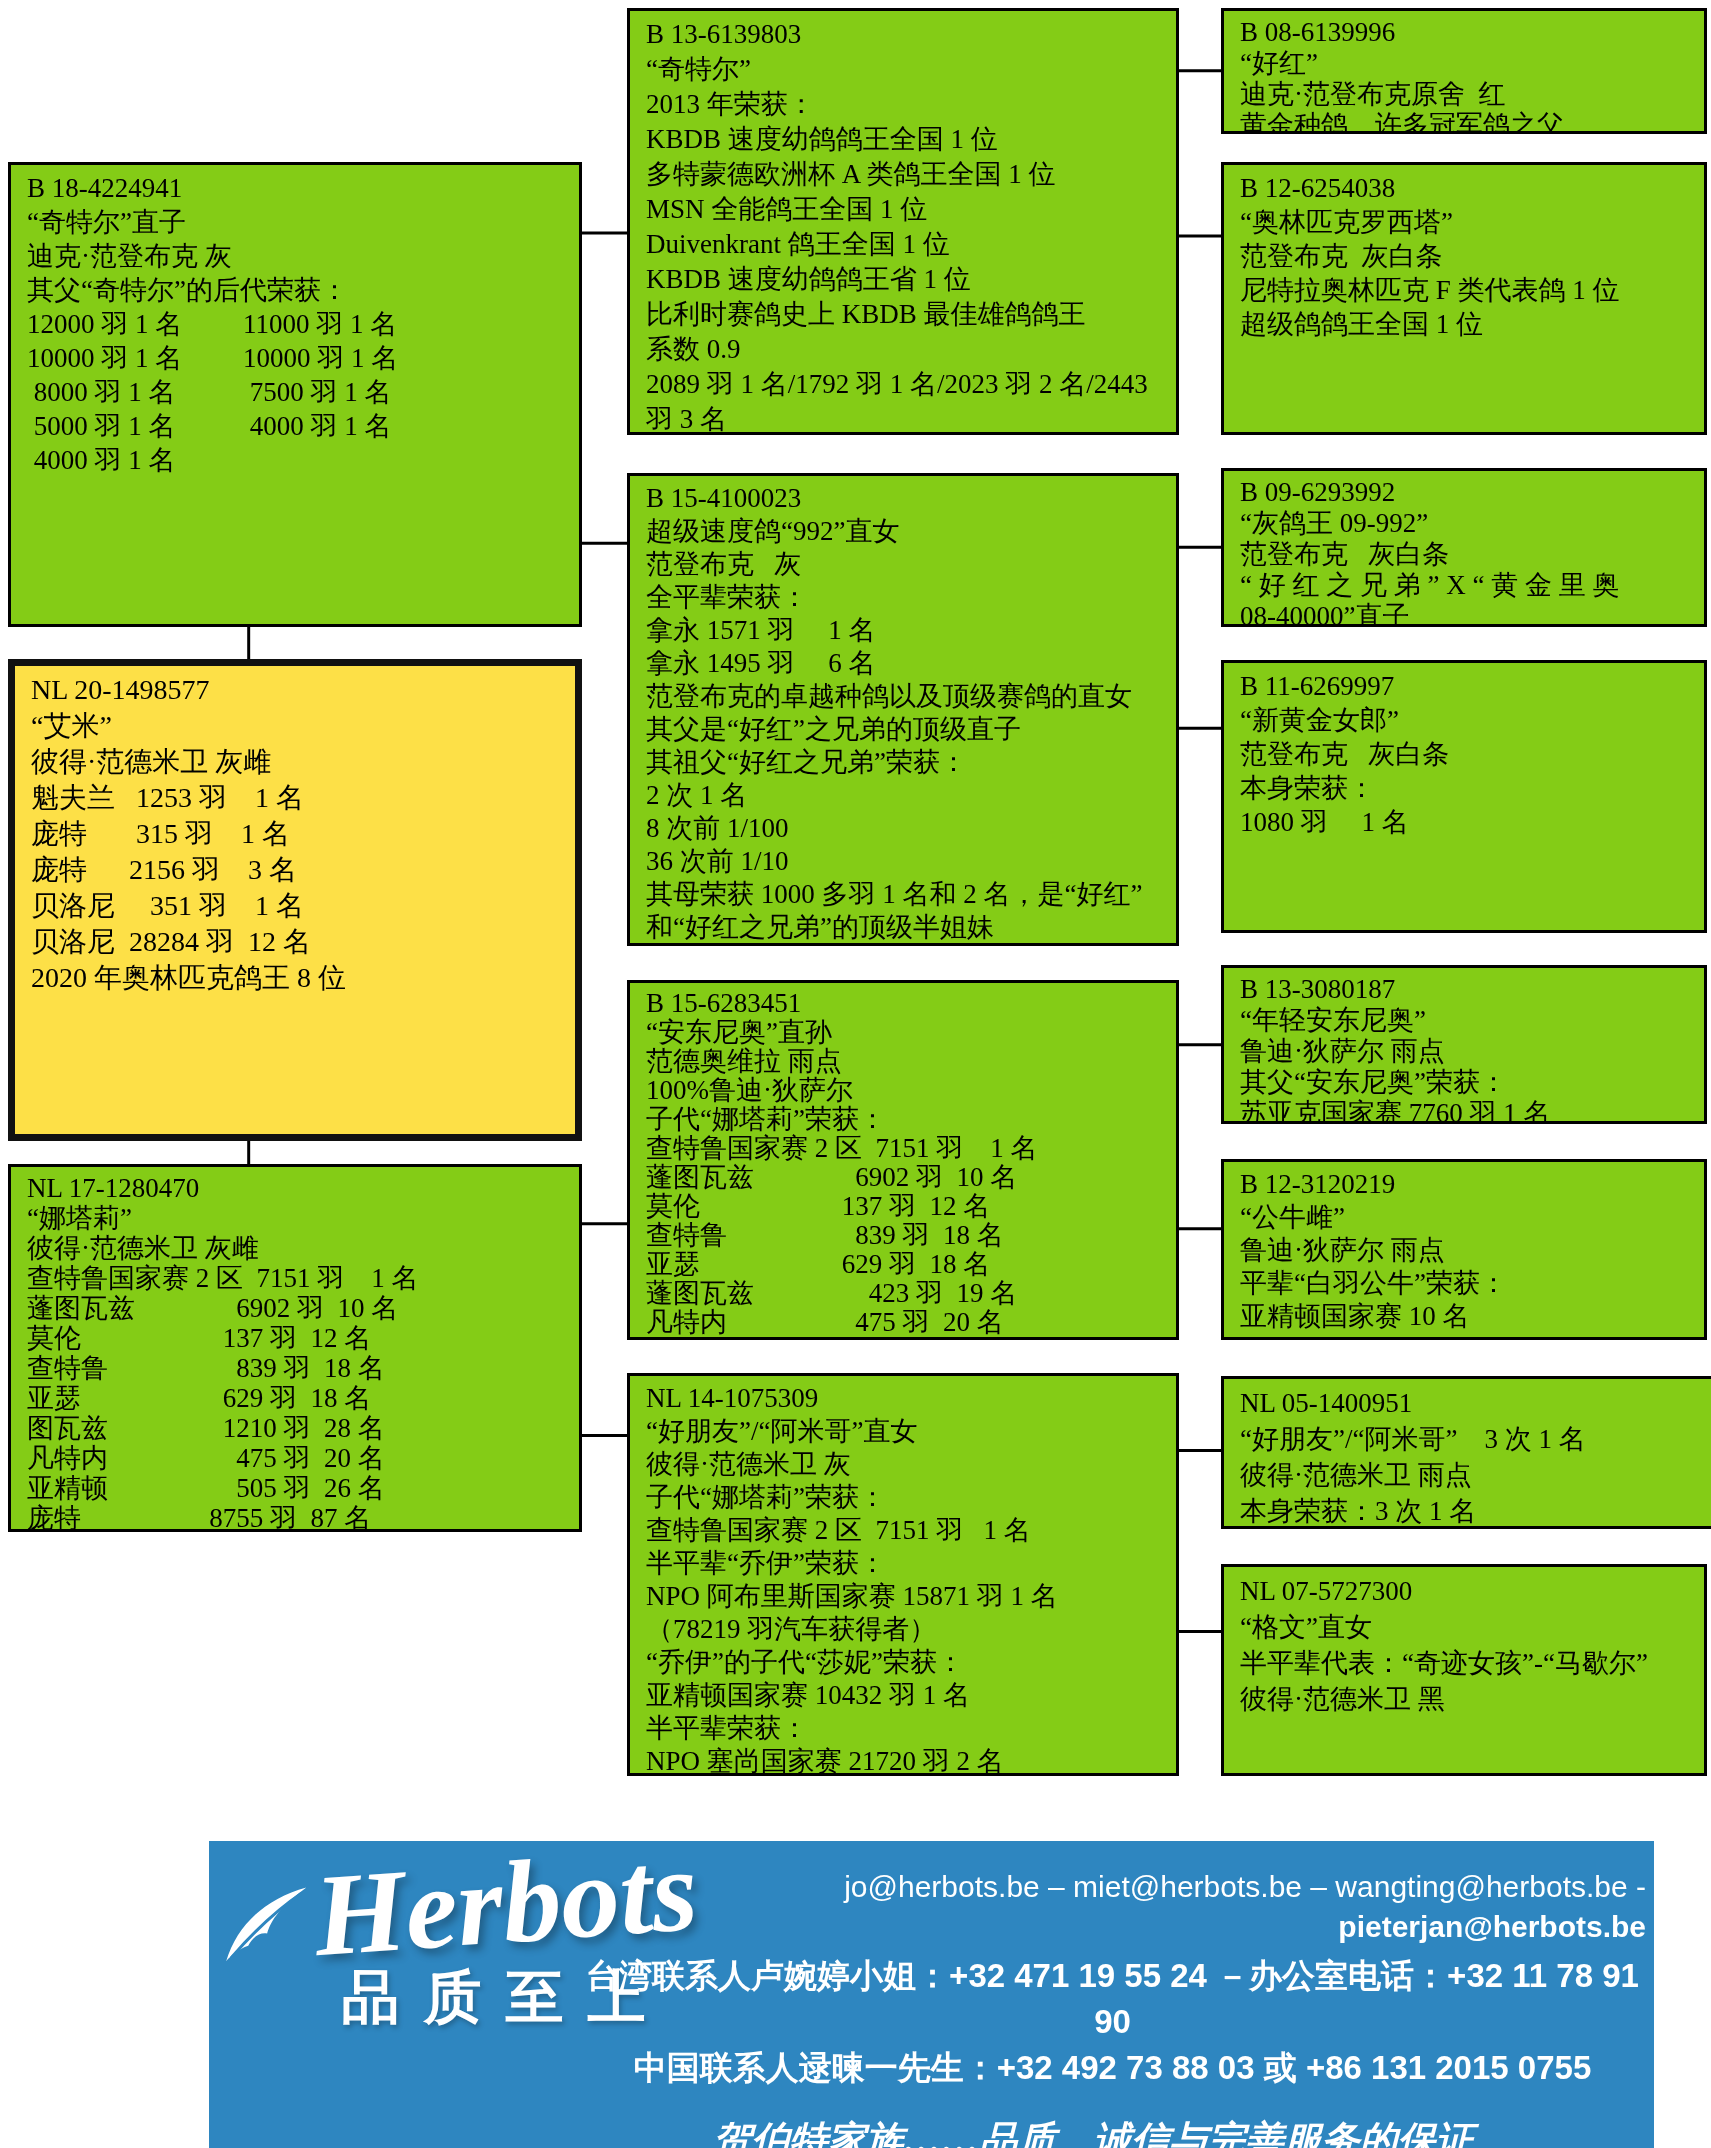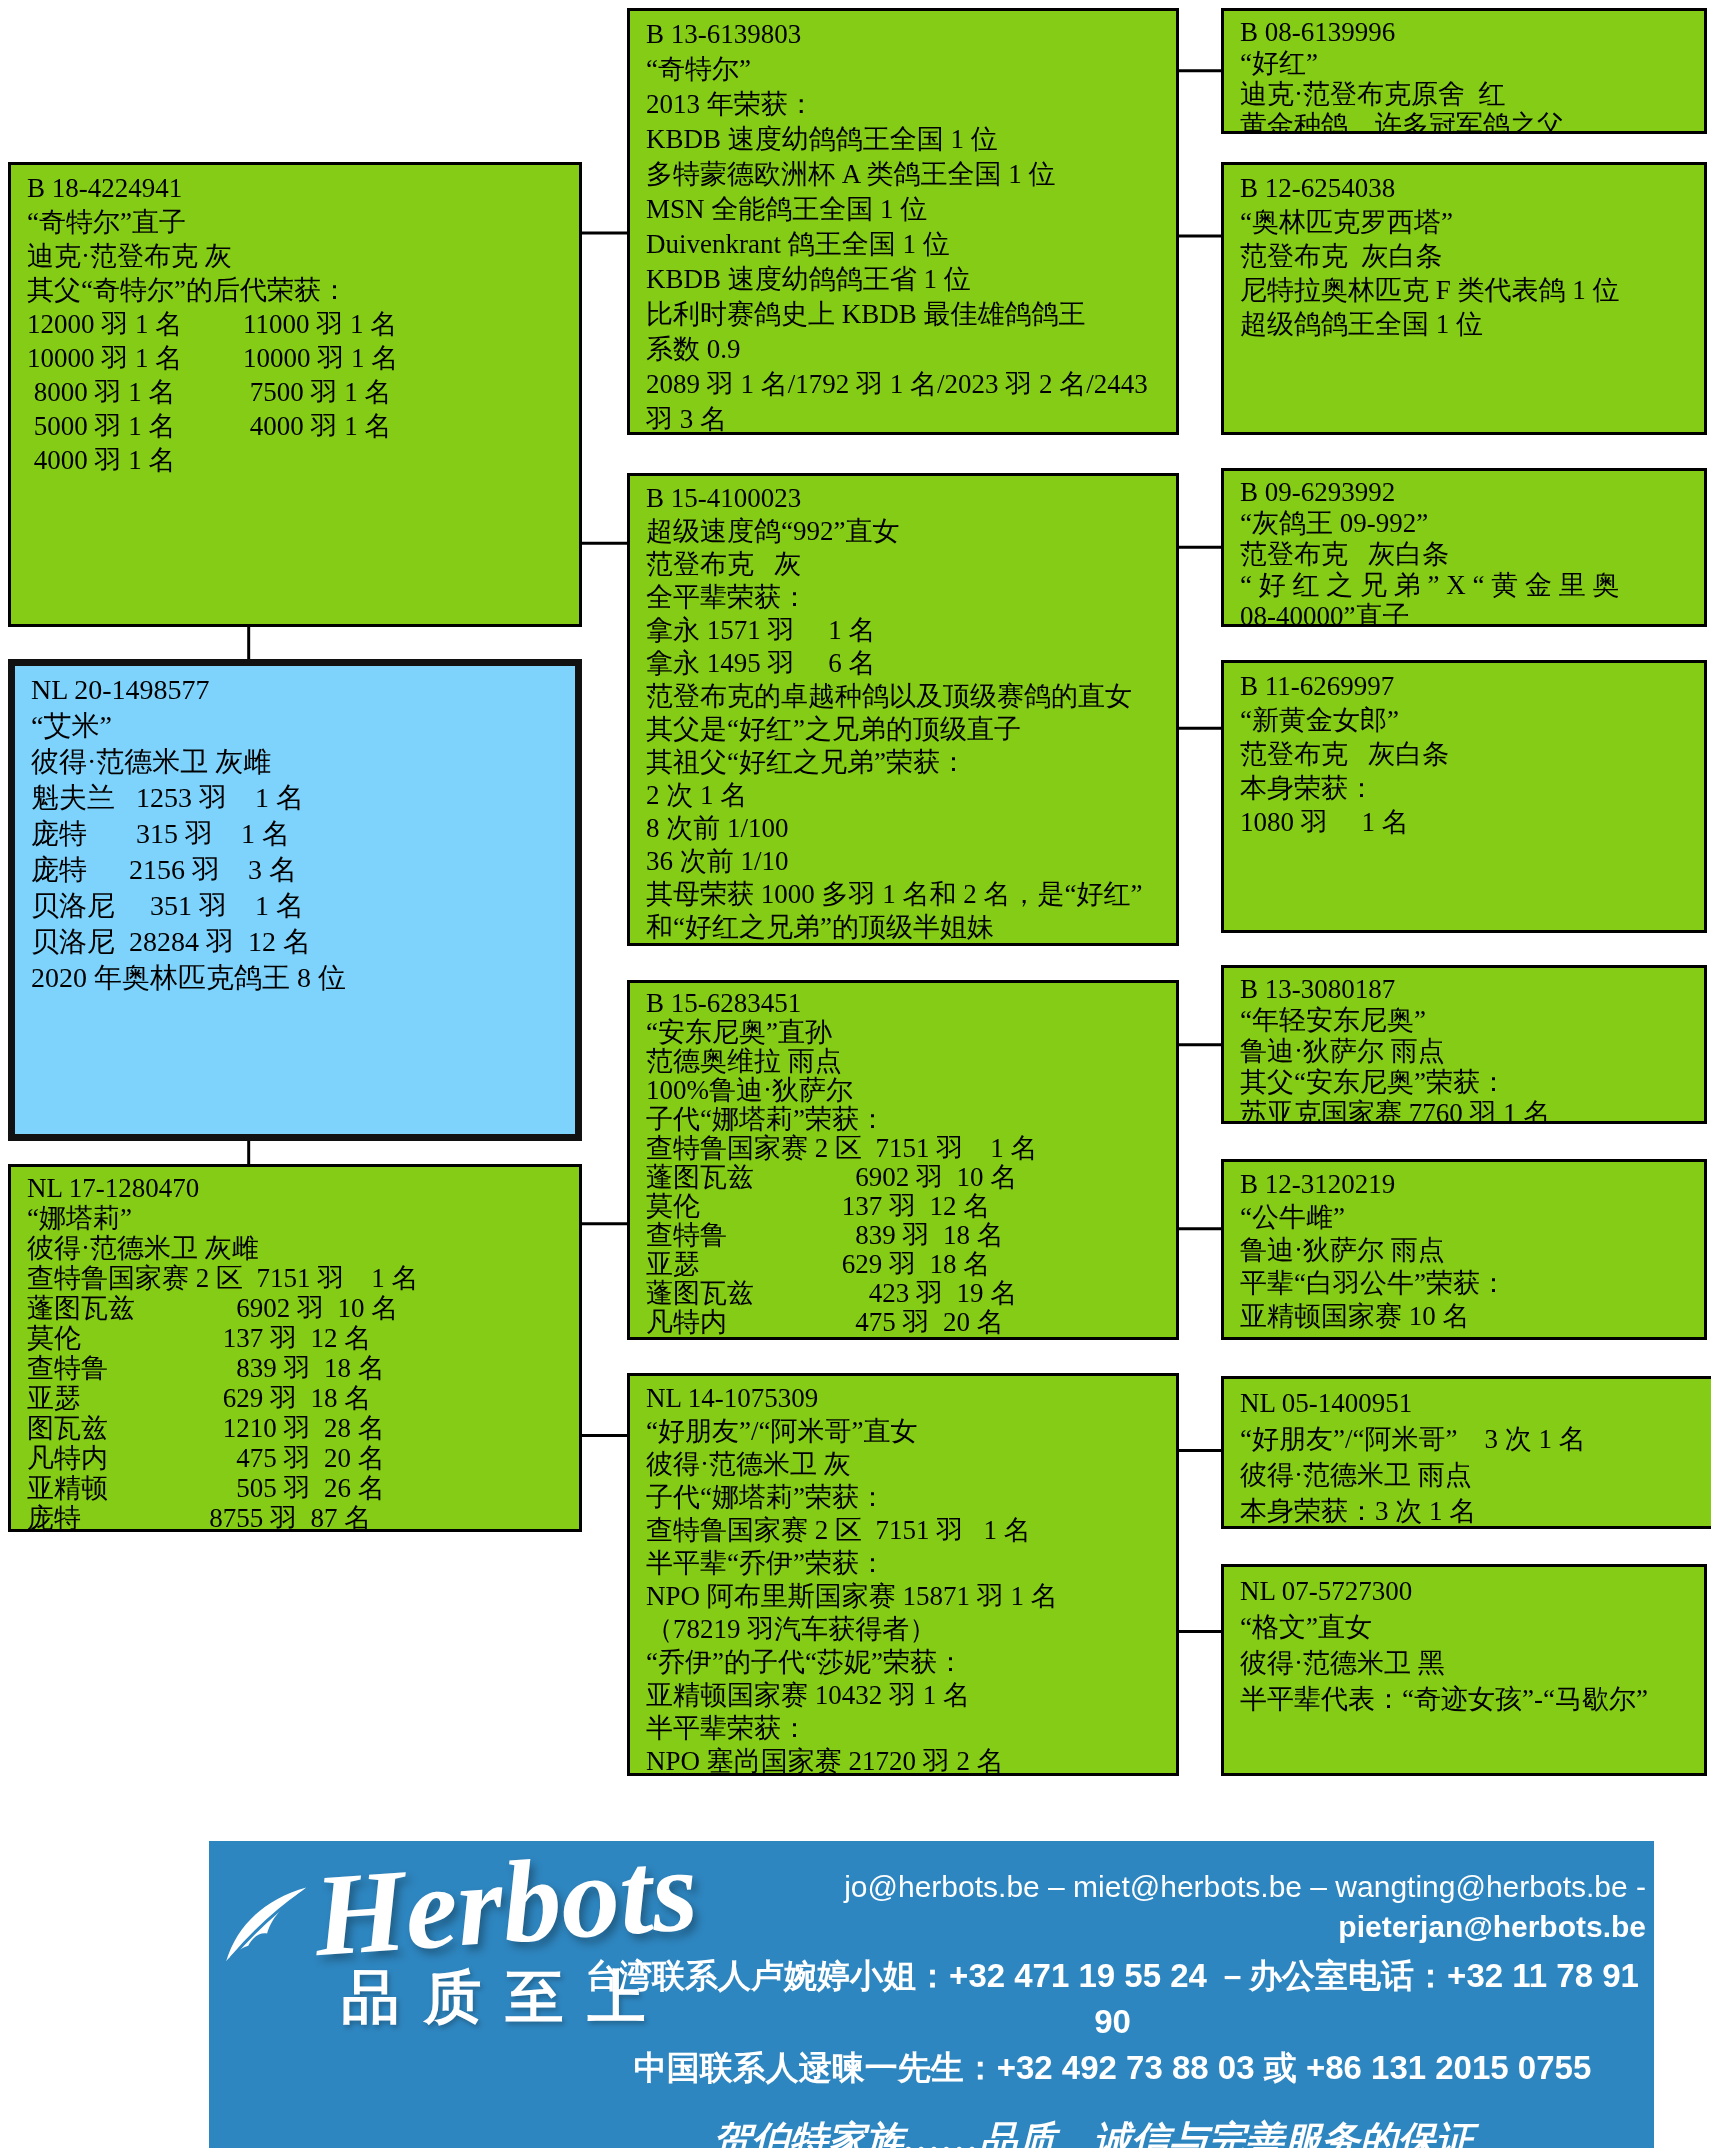--- a/index.html
+++ b/index.html
@@ -1,21 +1,21 @@
 <!DOCTYPE html>
 <html style="--banner_blue: #2e86c0; --website_yellow: #f2e53a; --rule_green: #b8cc3e;"><head>
 <meta charset="utf-8">
 <style>
   html,body{margin:0;padding:0;background:#fff;}
   #page{position:relative;width:1711px;height:2148px;background:#fff;overflow:hidden;
         font-family:"Liberation Serif","DejaVu Serif",serif;color:#000;}
   .pbox{position:absolute;box-sizing:border-box;border:3px solid #000;background:#84cc16;
         padding:6px 14px 4px 16px;font-size:27px;line-height:34px;white-space:pre;overflow:hidden;}
   .pbox .box-line{white-space:pre;}
-  #box-subject{border:7px solid #111;background:#7dd3fc;line-height:36px;font-size:28px;}
+  #box-subject{border:7px solid #111;background:#fde047;line-height:36px;font-size:28px;}
   #box-dam{line-height:30px;}
   #box-ss{line-height:35px;}
   #box-sd{line-height:33px;}
   #box-ds{line-height:29px;}
   #box-dd{line-height:33px;}
   #box-sss{line-height:31px;}
   #box-sds{line-height:31px;}
   #box-dss{line-height:31px;}
   #box-dsd{line-height:33px;}
   #box-dds{line-height:36px;}
@@ -85,21 +85,21 @@
   <div id="box-sds" class="pbox" style="left:1221px;top:468px;width:486px;height:159px;"><div class="box-line">B 09-6293992</div><div class="box-line">“灰鸽王 09-992”</div><div class="box-line">范登布克   灰白条</div><div class="box-line">“ 好 红 之 兄 弟 ” X “ 黄 金 里 奥</div><div class="box-line">08-40000”直子</div></div>
 
   <div id="box-sdd" class="pbox" style="left:1221px;top:660px;width:486px;height:273px;"><div class="box-line">B 11-6269997</div><div class="box-line">“新黄金女郎”</div><div class="box-line">范登布克   灰白条</div><div class="box-line">本身荣获：</div><div class="box-line">1080 羽     1 名</div></div>
 
   <div id="box-dss" class="pbox" style="left:1221px;top:965px;width:486px;height:159px;"><div class="box-line">B 13-3080187</div><div class="box-line">“年轻安东尼奥”</div><div class="box-line">鲁迪·狄萨尔 雨点</div><div class="box-line">其父“安东尼奥”荣获：</div><div class="box-line">苏亚克国家赛 7760 羽 1 名</div></div>
 
   <div id="box-dsd" class="pbox" style="left:1221px;top:1159px;width:486px;height:181px;"><div class="box-line">B 12-3120219</div><div class="box-line">“公牛雌”</div><div class="box-line">鲁迪·狄萨尔 雨点</div><div class="box-line">平辈“白羽公牛”荣获：</div><div class="box-line">亚精顿国家赛 10 名</div></div>
 
   <div id="box-dds" class="pbox" style="left:1221px;top:1376px;width:493px;height:153px;"><div class="box-line">NL 05-1400951</div><div class="box-line">“好朋友”/“阿米哥”    3 次 1 名</div><div class="box-line">彼得·范德米卫 雨点</div><div class="box-line">本身荣获：3 次 1 名</div></div>
 
-  <div id="box-ddd" class="pbox" style="left:1221px;top:1564px;width:486px;height:212px;"><div class="box-line">NL 07-5727300</div><div class="box-line">“格文”直女</div><div class="box-line">彼得·范德米卫 黑</div><div class="box-line">半平辈代表：“奇迹女孩”-“马歇尔”</div></div>
+  <div id="box-ddd" class="pbox" style="left:1221px;top:1564px;width:486px;height:212px;"><div class="box-line">NL 07-5727300</div><div class="box-line">“格文”直女</div><div class="box-line">半平辈代表：“奇迹女孩”-“马歇尔”</div><div class="box-line">彼得·范德米卫 黑</div></div>
 
   <div id="banner">
     <div id="logo">
       <svg id="feather" viewBox="0 0 110 60">
         <path d="M4 52 C26 20 62 4 104 6 C74 16 60 26 52 38 C44 34 36 38 30 44 C20 44 10 48 4 52 Z" fill="#ffffff"></path>
         <path d="M10 50 C40 32 70 18 98 10" stroke="#2e86c0" stroke-width="3" fill="none"></path>
       </svg>
       <span id="logo-text">Herbots</span>
       <div id="logo-sub">品质至上</div>
     </div>

